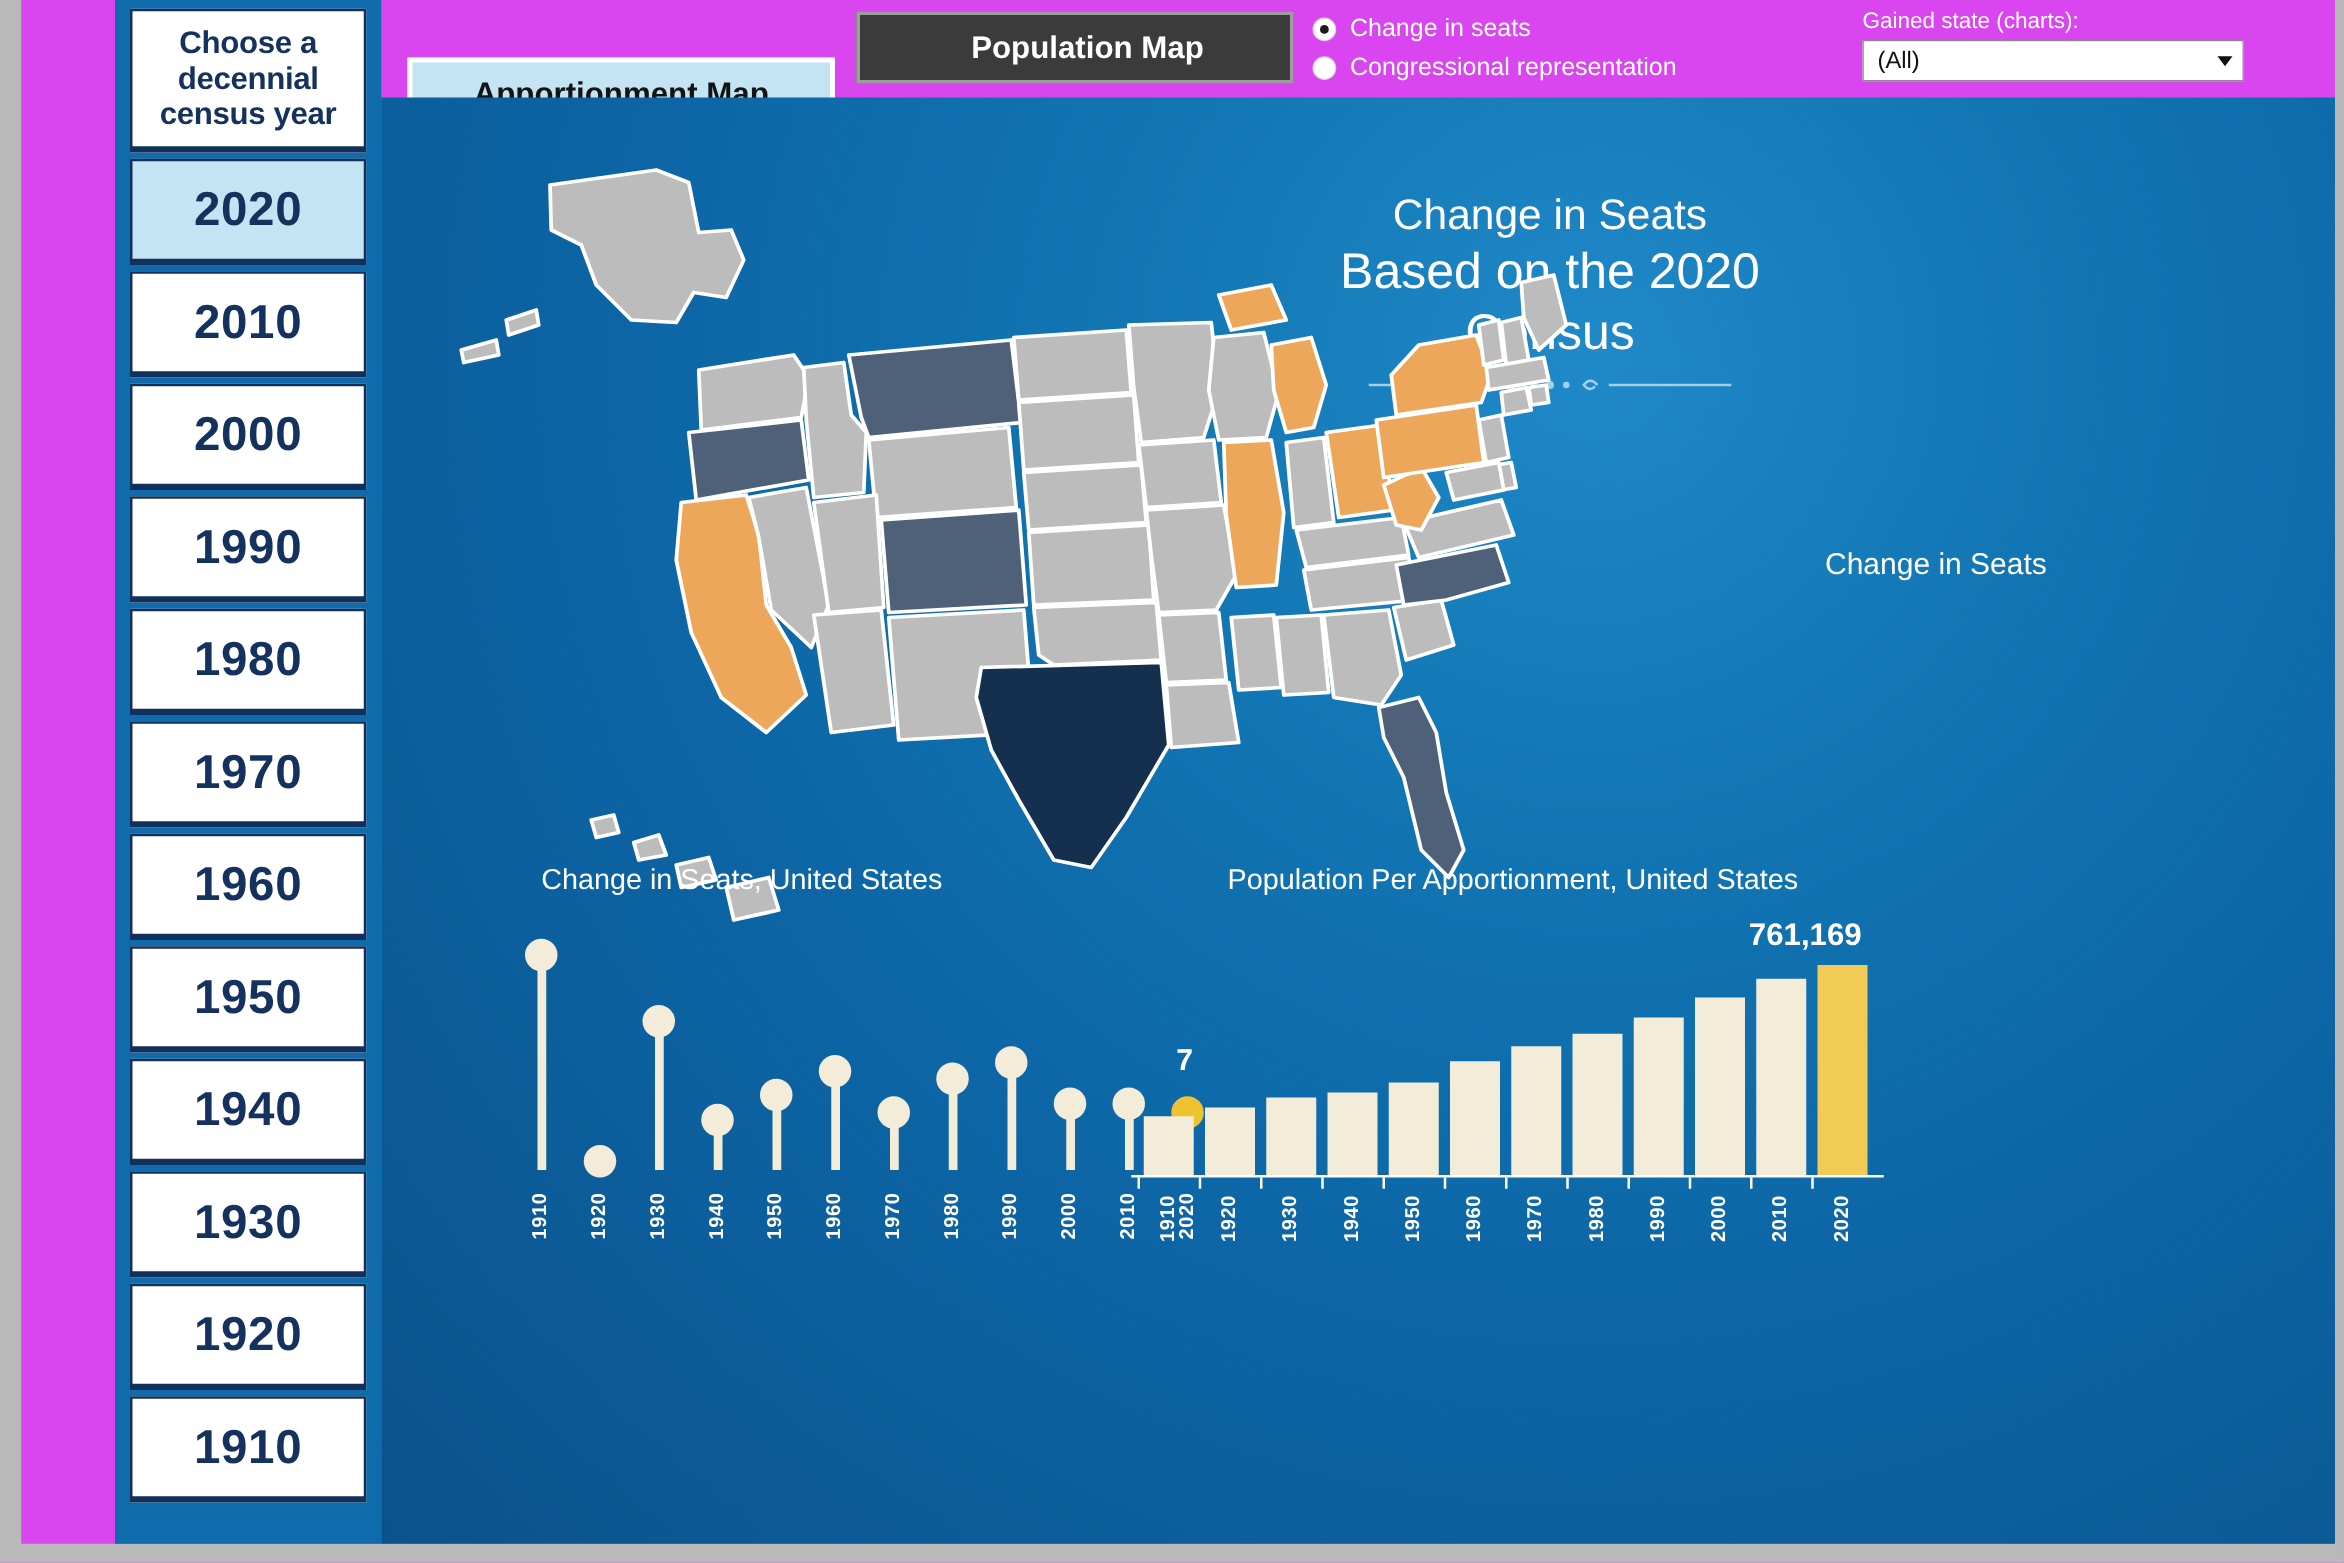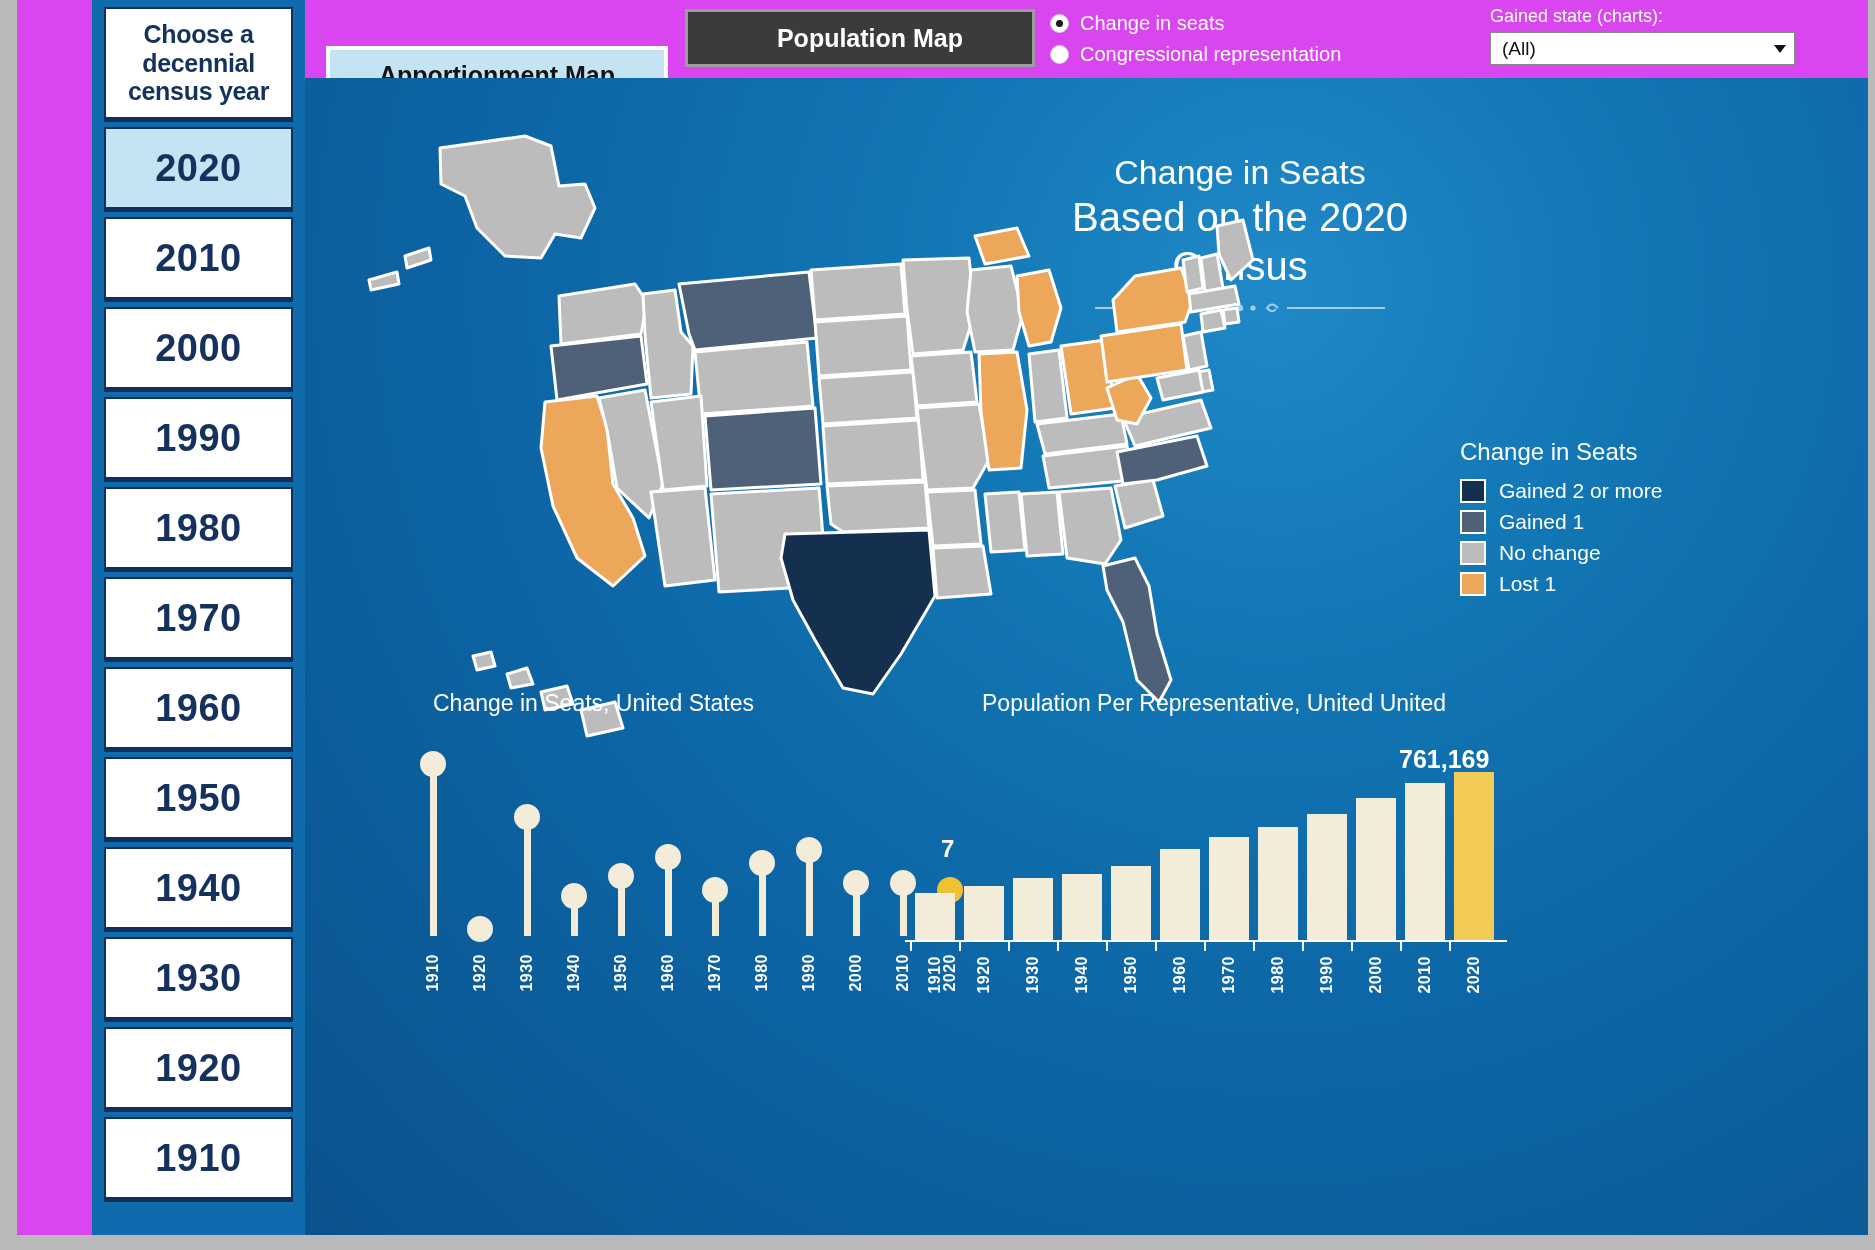--- a/index.html
+++ b/index.html
@@ -280,38 +280,20 @@
             <path d="M 878 222 L 892 220 L 894 234 L 880 236 Z" fill="#bcbcbc"></path>
             <path d="M 856 226 L 876 222 L 880 240 L 858 244 Z" fill="#bcbcbc"></path>
             <path d="M 838 248 L 856 244 L 862 278 L 844 282 Z" fill="#bcbcbc"></path>
             <path d="M 852 284 L 864 282 L 868 302 L 856 304 Z" fill="#bcbcbc"></path>
             <path d="M 812 290 L 854 282 L 858 304 L 818 312 Z" fill="#bcbcbc"></path>
           </g>
       </svg>
 
       <div class="legend">
         <div class="legend-title">Change in Seats</div>
-        <div id="legend-rows">
-            <div class="legend-row">
-              <span class="swatch" style="background: rgb(21, 48, 79);"></span>
-              <span class="legend-label">Gained 2 or more</span>
-            </div>
-            <div class="legend-row">
-              <span class="swatch" style="background: rgb(78, 97, 121);"></span>
-              <span class="legend-label">Gained 1</span>
-            </div>
-            <div class="legend-row">
-              <span class="swatch" style="background: rgb(188, 188, 188);"></span>
-              <span class="legend-label">No change</span>
-            </div>
-            <div class="legend-row">
-              <span class="swatch" style="background: rgb(237, 167, 90);"></span>
-              <span class="legend-label">Lost 1</span>
-            </div>
-          </div>
       </div>
 
       <div class="chart-title" style="left:128px; top:612px;">Change in Seats, United States</div>
       <div class="chart" id="chart-lolli" style="left:110px; top:650px; width:620px; height:330px;">
           <div class="lolli-stem" style="left: 14.5px; top: 36px; height: 172px;"></div>
           <div class="lolli-head" style="left: 5px; top: 23px; width: 26px; height: 26px;"></div>
           <div class="axis-label" style="left: 9px; top: 226px;">1910</div>
           <div class="lolli-head" style="left: 52px; top: 188.385px; width: 26px; height: 26px;"></div>
           <div class="axis-label" style="left: 56px; top: 226px;">1920</div>
           <div class="lolli-stem" style="left: 108.5px; top: 88.9231px; height: 119.077px;"></div>
@@ -340,21 +322,21 @@
           <div class="axis-label" style="left: 432px; top: 226px;">2000</div>
           <div class="lolli-stem" style="left: 484.5px; top: 155.077px; height: 52.9231px;"></div>
           <div class="lolli-head" style="left: 475px; top: 142.077px; width: 26px; height: 26px;"></div>
           <div class="axis-label" style="left: 479px; top: 226px;">2010</div>
           <div class="lolli-stem hl" style="left: 531.5px; top: 161.692px; height: 46.3077px;"></div>
           <div class="lolli-head hl" style="left: 522px; top: 148.692px; width: 26px; height: 26px;"></div>
           <div class="axis-label" style="left: 526px; top: 226px;">2020</div>
           <div class="value-label" style="font-size: 24px; left: 526px; top: 106.692px;">7</div>
         </div>
 
-      <div class="chart-title" style="left:677px; top:612px;">Population Per Representative, United United</div>
+      <div class="chart-title" style="left:677px; top:612px;">Population Per Apportionment, United States</div>
       <div class="chart" id="chart-bars" style="left:600px; top:650px; width:680px; height:330px;">
           <div class="axis-line" style="left: 0px; top: 212px; width: 602px;"></div>
           <div class="bar" style="left: 10px; top: 165.236px; width: 40px; height: 46.764px;"></div>
           <div class="tick" style="left: 5px; top: 214px;"></div>
           <div class="axis-label" style="left: 21px; top: 228px;">1910</div>
           <div class="bar" style="left: 59px; top: 158.206px; width: 40px; height: 53.794px;"></div>
           <div class="tick" style="left: 54px; top: 214px;"></div>
           <div class="axis-label" style="left: 70px; top: 228px;">1920</div>
           <div class="bar" style="left: 108px; top: 150.051px; width: 40px; height: 61.9487px;"></div>
           <div class="tick" style="left: 103px; top: 214px;"></div>
@@ -379,18 +361,18 @@
           <div class="axis-label" style="left: 413px; top: 228px;">1990</div>
           <div class="bar" style="left: 451px; top: 69.5005px; width: 40px; height: 142.499px;"></div>
           <div class="tick" style="left: 446px; top: 214px;"></div>
           <div class="axis-label" style="left: 462px; top: 228px;">2000</div>
           <div class="bar" style="left: 500px; top: 55.3466px; width: 40px; height: 156.653px;"></div>
           <div class="tick" style="left: 495px; top: 214px;"></div>
           <div class="axis-label" style="left: 511px; top: 228px;">2010</div>
           <div class="bar hl" style="left: 549px; top: 44px; width: 40px; height: 168px;"></div>
           <div class="tick" style="left: 544px; top: 214px;"></div>
           <div class="axis-label" style="left: 560px; top: 228px;">2020</div>
-          <div class="value-label" style="font-size: 25px; left: 494px; top: 17px;">761,169</div>
+          <div class="value-label" style="font-size: 25px; left: 494px; top: 6px;">761,169</div>
         </div>
 
     </div>
   </div>
 </div>
 
 </body></html>

